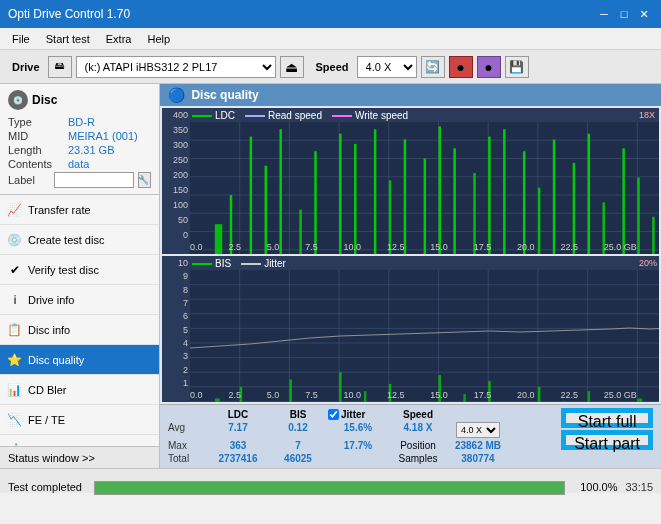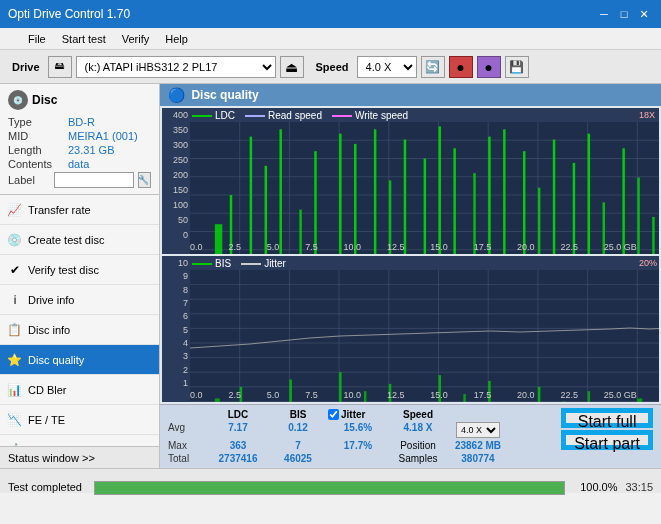--- a/index.html
+++ b/index.html
@@ -31,21 +31,21 @@
       font-size: 11px;
       cursor: pointer;
       display: flex; align-items: center; justify-content: center;
     }
     
     .menubar {
       background: #f0f0f0;
       height: 22px;
       display: flex;
       align-items: center;
-      padding: 0 20px;
+      padding: 0 4px;
       border-bottom: 1px solid #d0d0d0;
     }
     .menu-item {
       padding: 2px 8px;
       font-size: 11px;
       cursor: pointer;
       height: 100%;
       display: flex; align-items: center;
     }
     
@@ -345,21 +345,21 @@
   <div class="titlebar-controls">
     <button class="titlebar-btn">─</button>
     <button class="titlebar-btn">□</button>
     <button class="titlebar-btn close">✕</button>
   </div>
 </div>
 
 <div class="menubar">
   <div class="menu-item">File</div>
   <div class="menu-item">Start test</div>
-  <div class="menu-item">Verify</div>
+  <div class="menu-item">Extra</div>
   <div class="menu-item">Help</div>
 </div>
 
 <div class="toolbar">
   <span class="toolbar-label">Drive</span>
   <button class="toolbar-icon-btn" style="font-size:10px;">🖴</button>
   <select class="drive-select">
     <option>(k:)  ATAPI iHBS312  2 PL17</option>
   </select>
   <button class="toolbar-icon-btn">⏏</button>

